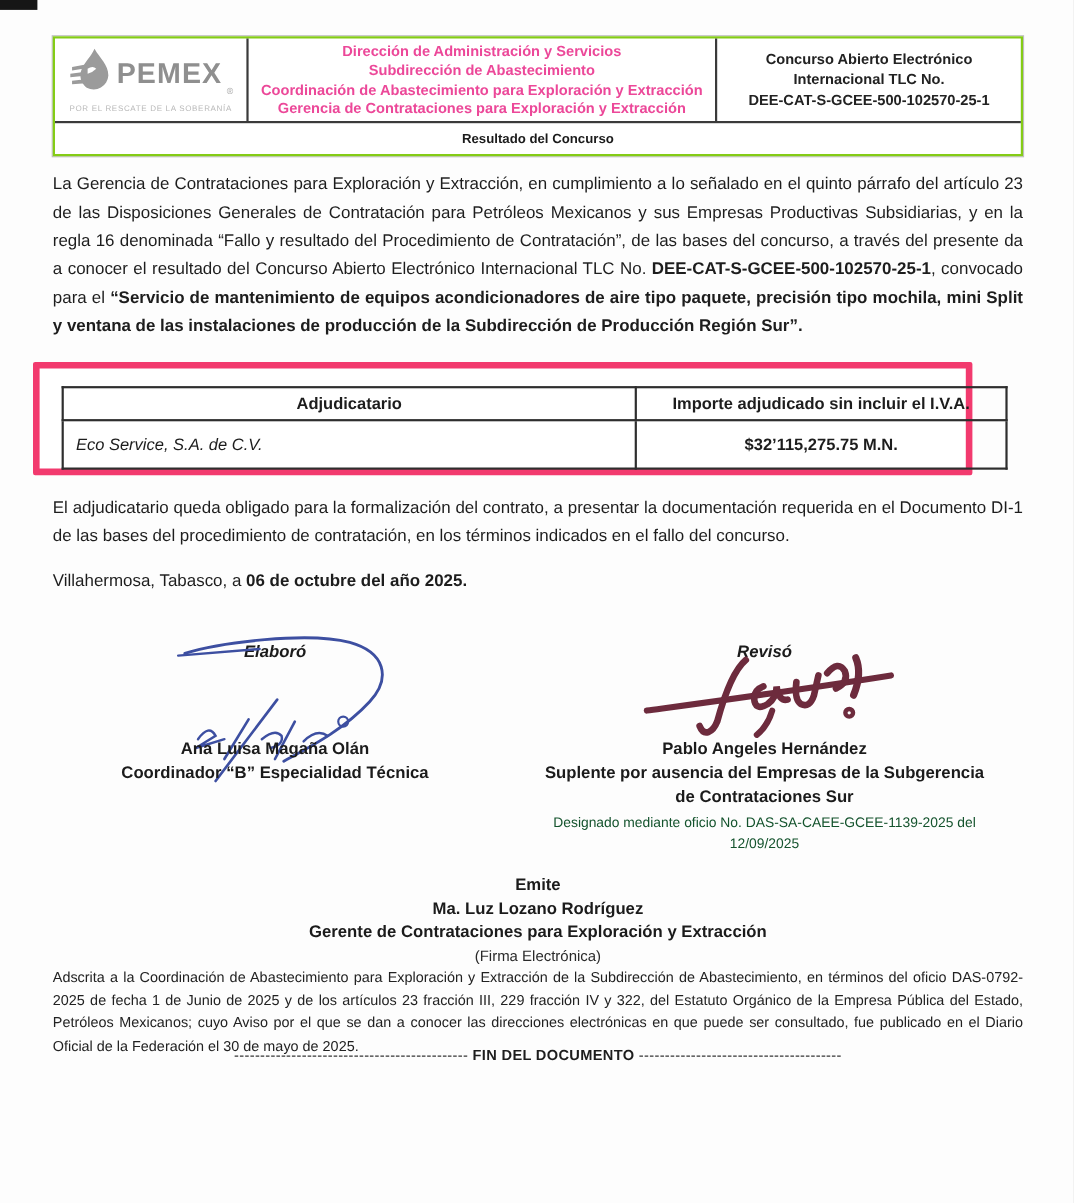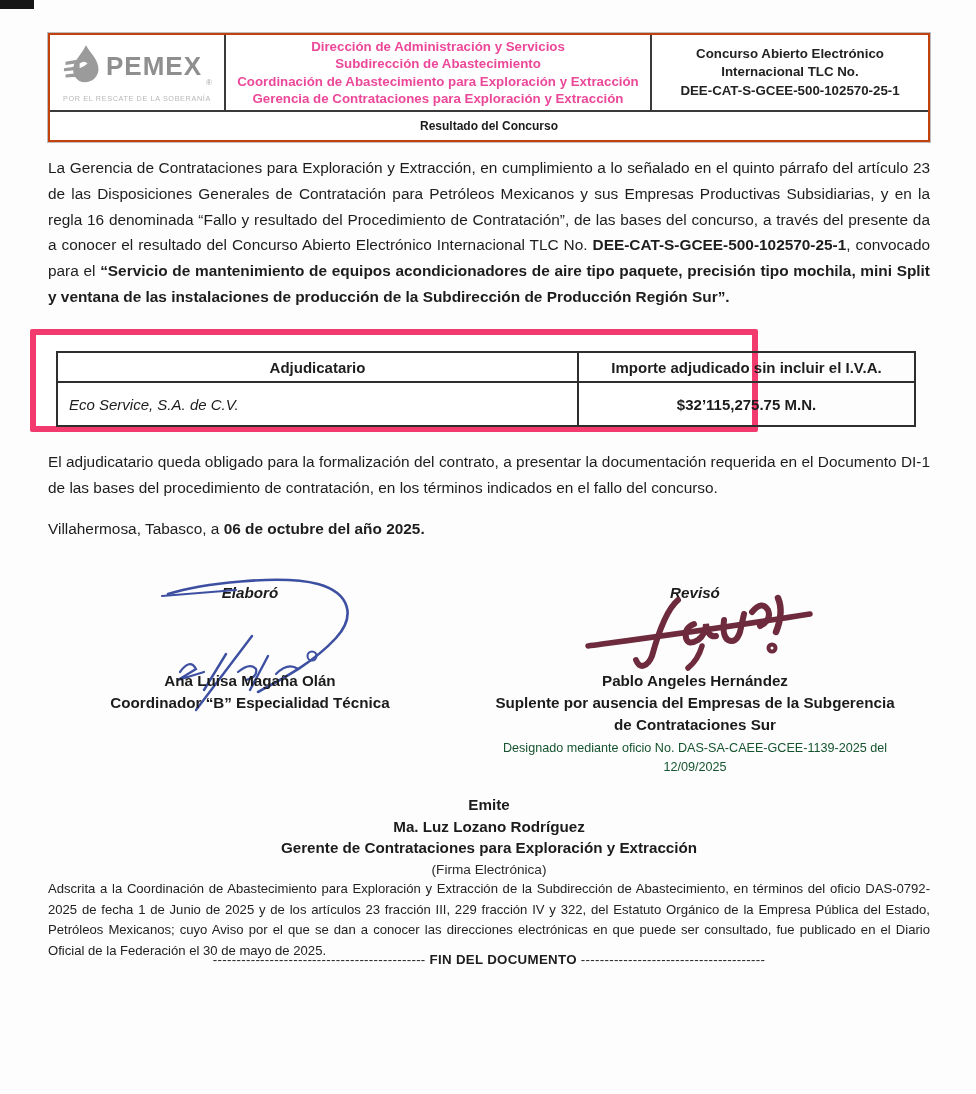--- a/index.html
+++ b/index.html
@@ -8,21 +8,21 @@
     position:relative; width:976px; height:1094px; margin:0 auto;
     background:#fdfdfd; overflow:hidden;
     font-family:"Liberation Sans","DejaVu Sans",sans-serif;
     color:#1e1e1e;
   }
   .scan-mark { position:absolute; left:0; top:0; width:34px; height:9px; background:#161616; }
 
   
   .hdr {
     position:absolute; left:48px; top:33px; width:882px;
-    border:2px solid #c2410c; box-shadow:0 0 0 1px #bdbdbd;
+    border:2px solid #84cc16; box-shadow:0 0 0 1px #bdbdbd;
     background:#fff;
   }
   .hdr-row1 { display:grid; grid-template-columns:174px 426px 1fr; border-bottom:2px solid #3a3a3a; height:77px; }
   .hdr-cell { display:flex; flex-direction:column; justify-content:center; align-items:center; text-align:center; padding:2px 4px; }
   .hdr-cell + .hdr-cell { border-left:2px solid #3a3a3a; }
   .hdr-center { font-weight:bold; font-size:13.3px; line-height:17.5px; color:#ec4899; }
   .hdr-right  { font-weight:bold; font-size:13.3px; line-height:18.5px; color:#222; }
   .hdr-title  { height:28px; display:flex; align-items:center; justify-content:center;
                 font-weight:bold; font-size:12px; color:#1b1b1b; }
 
@@ -37,21 +37,21 @@
   .para {
     position:absolute; left:48px; width:882px;
     font-size:15.4px; line-height:25.8px; text-align:justify; color:#1d1d1d;
   }
   .p1 { top:155px; }
   .p2 { top:449px; }
   .b  { font-weight:bold; }
 
   
   .hl-box {
-    position:absolute; left:30px; top:329px; width:728px; height:103px;
+    position:absolute; left:30px; top:329px; width:854px; height:103px;
     border-style:solid; border-width:6px; border-radius:2px; background:#fff;
   }
   .award-table {
     position:absolute; left:20px; top:16px; width:860px;
     border-collapse:collapse; font-size:15px; color:#1d1d1d;
   }
   .award-table th, .award-table td { border:2px solid #2e2e2e; }
   .award-table th { height:30px; font-weight:bold; text-align:center; }
   .award-table td { height:44px; }
   .col-adj { width:521px; }

